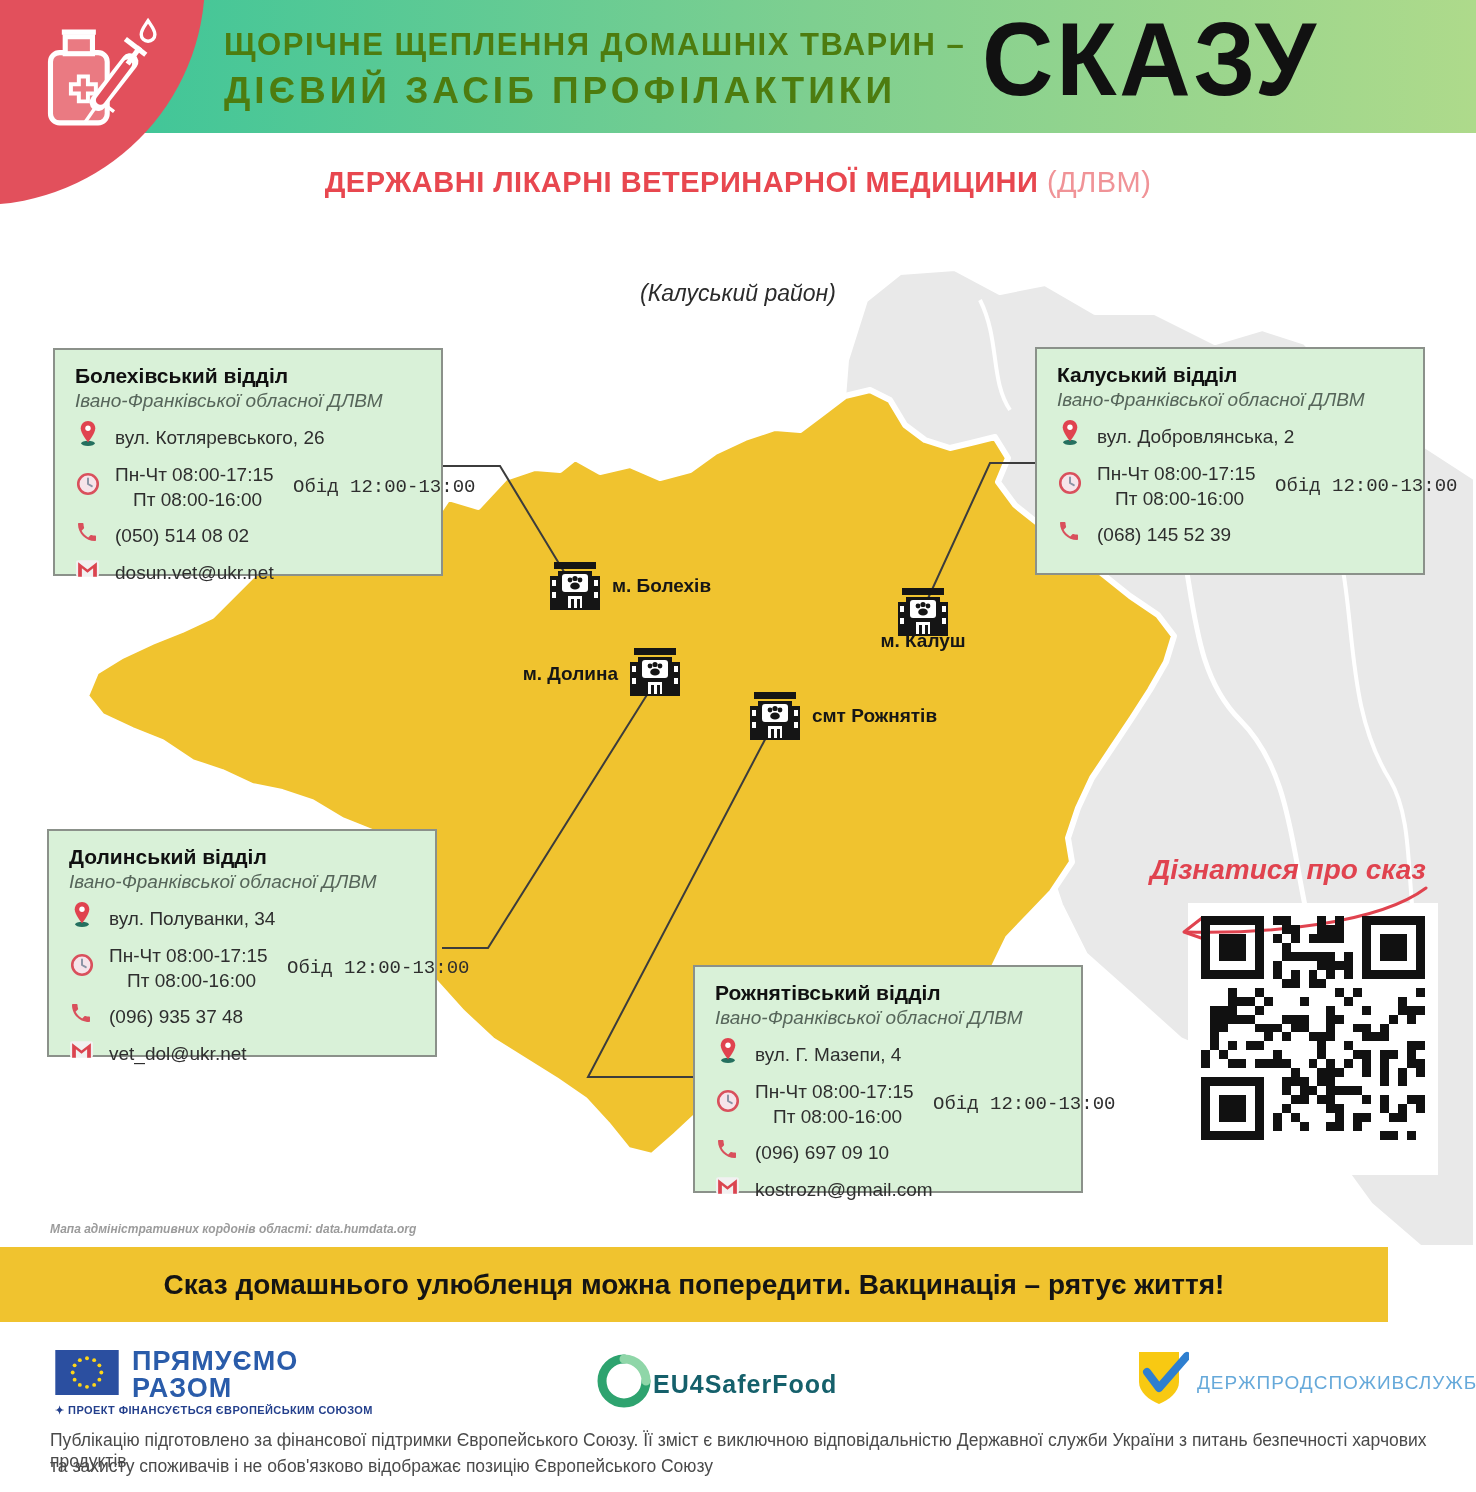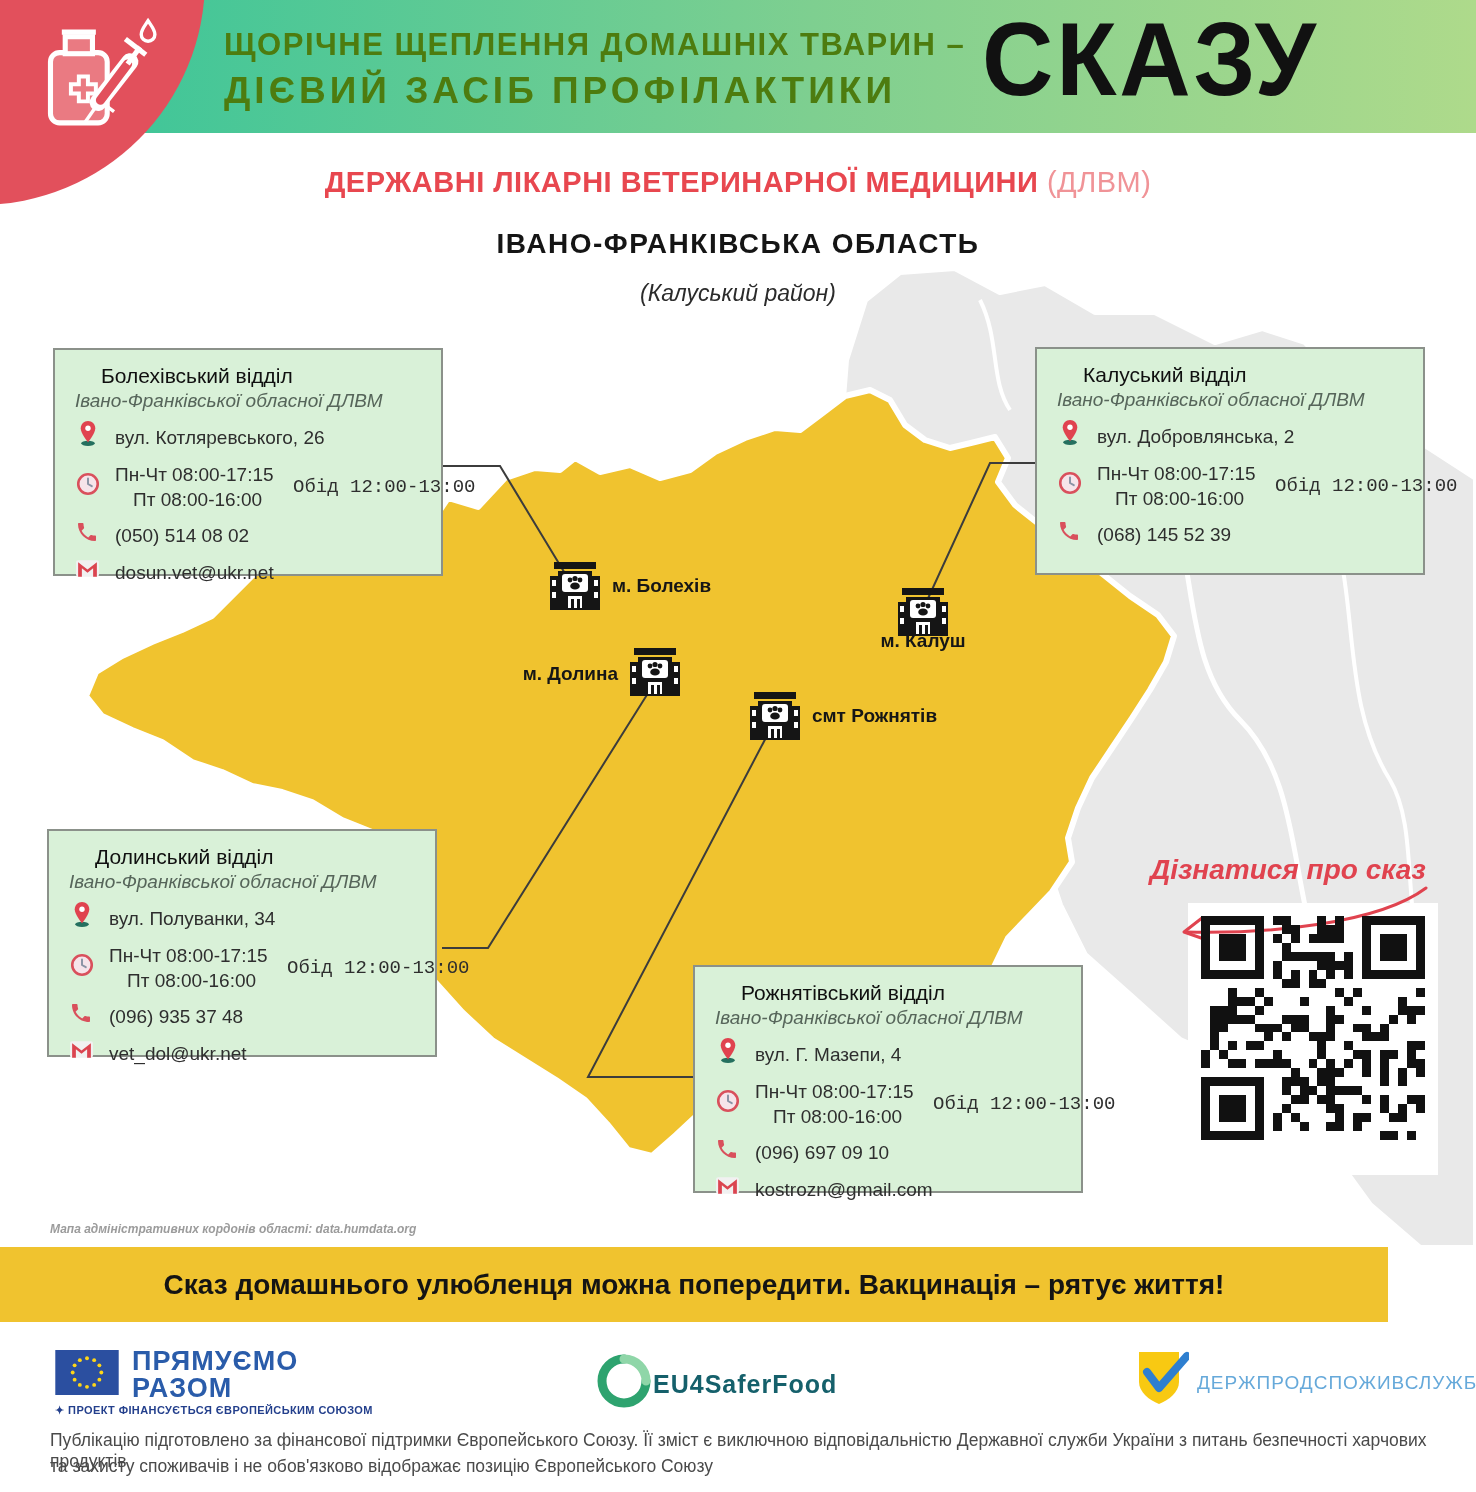--- a/index.html
+++ b/index.html
@@ -30,21 +30,21 @@
   .map-svg{position:absolute;left:0;top:0;z-index:1;}
   .marker{position:absolute;z-index:3;}
   .mlabel{position:absolute;font-size:19px;font-weight:bold;color:#161616;white-space:nowrap;}
   .marker-bolekhiv .mlabel,.marker-rozhniativ .mlabel{left:64px;top:13px;}
   .marker-dolyna .mlabel{left:-180px;top:15px;width:170px;text-align:right;}
   .marker-kalush .mlabel{left:-24px;top:42px;width:102px;text-align:center;}
 
   
   .card{position:absolute;z-index:5;width:390px;height:228px;background:#d9f1d8;border:2px solid #8b918a;
     box-sizing:border-box;padding:14px 20px;}
-  .cname{font-size:21px;font-weight:normal;color:#101010;margin-left:26px;}
+  .cname{font-size:21px;font-weight:bold;color:#101010;}
   .corg{font-size:19px;font-style:italic;color:#56655a;margin-top:2px;}
   .row{display:flex;align-items:center;margin-top:9px;font-size:19px;color:#2e2e2e;line-height:25px;}
   .ic{width:26px;flex:0 0 26px;margin-right:14px;margin-top:-1px;}
   .hours{position:relative;}
   .hline2{padding-left:18px;}
   .lunch{position:absolute;left:218px;top:13px;white-space:nowrap;font-family:Liberation Mono, monospace;}
 
   
   .qr-card{position:absolute;left:1188px;top:903px;width:250px;height:272px;background:#fff;z-index:4;}
   .qr-box{position:absolute;left:1201px;top:916px;z-index:5;}
@@ -109,21 +109,20 @@
       <path d="M100,6 c4,6 6,8 6,12 a6,6 0 1,1 -12,0 c0,-4 2,-6 6,-12 z" fill="none" stroke="#fff" stroke-width="3"></path>
     </svg>
   </div>
   <div class="header-text">
     <div class="ht1">ЩОРІЧНЕ ЩЕПЛЕННЯ ДОМАШНІХ ТВАРИН –</div>
     <div class="ht2">ДІЄВИЙ ЗАСІБ ПРОФІЛАКТИКИ</div>
   </div>
   <div class="big-word">СКАЗУ</div>
 
   <div class="red-title"><span>ДЕРЖАВНІ ЛІКАРНІ ВЕТЕРИНАРНОЇ МЕДИЦИНИ</span><span class="suffix"> (ДЛВМ)</span></div>
-  <div class="oblast-title">ІВАНО-ФРАНКІВСЬКА ОБЛАСТЬ</div>
   <div class="raion-title">(Калуський район)</div>
 
   <div class="marker marker-bolekhiv" style="left:548px;top:562px;">
     <svg width="54" height="48" viewBox="0 0 54 48">
       <rect x="6" y="0" width="42" height="7" fill="#151515"></rect>
       <rect x="2" y="14" width="8" height="34" fill="#151515"></rect>
         <rect x="44" y="14" width="8" height="34" fill="#151515"></rect>
       <rect x="10" y="9" width="34" height="39" fill="#151515"></rect>
       <rect x="4" y="18" width="4" height="6" fill="#fff"></rect>
         <rect x="4" y="30" width="4" height="6" fill="#fff"></rect>

